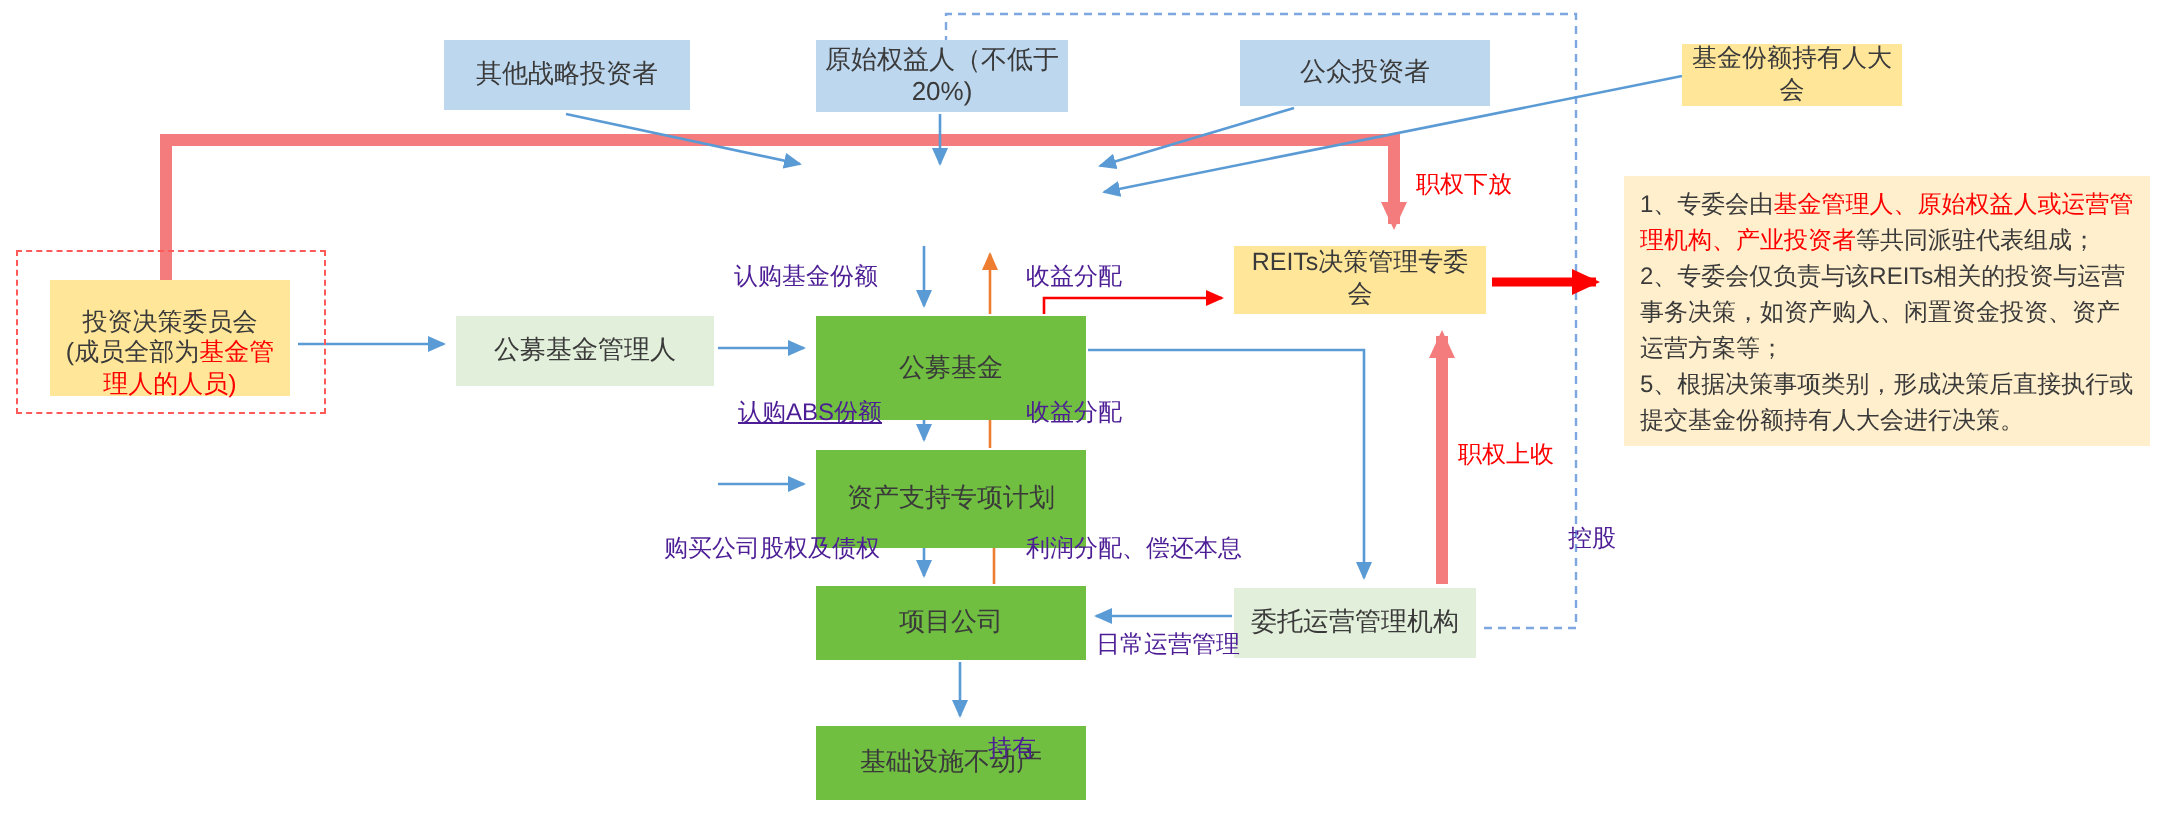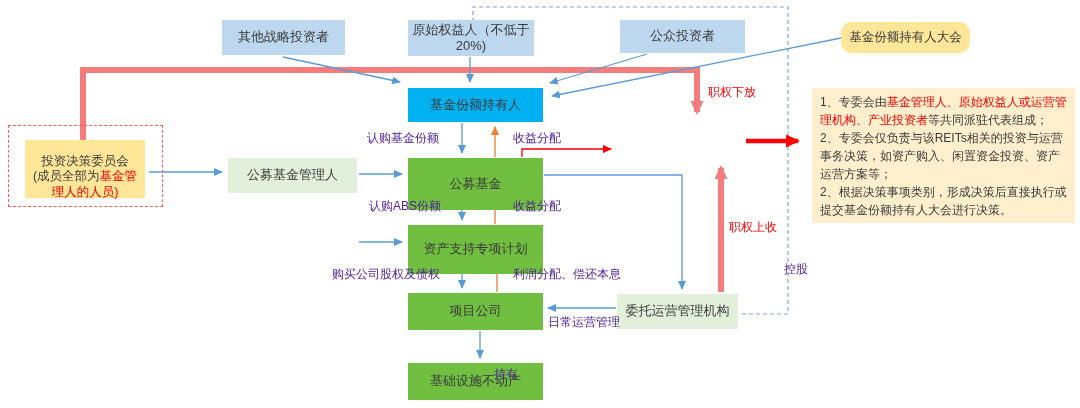--- a/index.html
+++ b/index.html
@@ -102,55 +102,55 @@
     <path d="M522,157 L522,149 L611,149" fill="none" stroke="#FF0000" stroke-width="1.3" marker-end="url(#aRed)"></path>
     <path d="M746,141 L798,141" fill="none" stroke="#FF0000" stroke-width="4.5" marker-end="url(#aRedBig)"></path>
   </svg>
 
   <div class="node lblue" style="left:222px;top:20px;width:123px;height:35px;">其他战略投资者</div>
 
   <div class="node lblue" style="left:408px;top:20px;width:126px;height:36px;">原始权益人（不低于20%)</div>
 
   <div class="node lblue" style="left:620px;top:20px;width:125px;height:33px;">公众投资者</div>
 
-  <div class="node yellow sm" style="left:841px;top:22px;width:129px;height:31px;border-radius:11px;">基金份额持有人大会</div>
+  <div class="node yellow sm" style="left:841px;top:22px;width:110px;height:31px;">基金份额持有人大会</div>
 
   <div class="dashed-red" style="left:8px;top:125px;width:155px;height:82px;"></div>
   <div class="node yellow ic-box" style="left:25px;top:140px;width:120px;height:58px;">
     <span style="display:block;margin-top:16px;">投资决策委员会</span>
     <span style="display:block;">
       <span>(成员全部为</span><span class="red-text">基金管理人的人员</span><span class="red-text">)</span>
     </span>
   </div>
 
-  <div class="node cyan" style="left:408px;top:88px;width:135px;height:34px;">基金份额持有人</div>
 
   <div class="node lgreen" style="left:228px;top:158px;width:129px;height:35px;">公募基金管理人</div>
 
   <div class="node green" style="left:408px;top:158px;width:135px;height:52px;">公募基金</div>
 
 
   <div class="node green" style="left:408px;top:225px;width:135px;height:49px;">资产支持专项计划</div>
 
   <div class="node green" style="left:408px;top:293px;width:135px;height:37px;">项目公司</div>
 
   <div class="node green" style="left:408px;top:363px;width:135px;height:37px;">基础设施不动产</div>
 
+  <div class="node yellow sm" style="left:617px;top:123px;width:126px;height:34px;">REITs决策管理专委会</div>
 
   <div class="node lgreen" style="left:617px;top:294px;width:121px;height:35px;">委托运营管理机构</div>
 
   <div class="note" style="left:812px;top:88px;width:263px;height:135px;">
     <p><span>1、专委会由</span><span class="red-text">基金管理人、原始权益人或运营管理机构、产业投资者</span><span>等共同派驻代表组成；</span></p>
     <p>2、专委会仅负责与该REITs相关的投资与运营事务决策，如资产购入、闲置资金投资、资产运营方案等；</p>
-    <p>2、根据决策事项类别，形成决策后直接执行或提交基金份额持有人大会进行决策。</p>
+    <p>5、根据决策事项类别，形成决策后直接执行或提交基金份额持有人大会进行决策。</p>
   </div>
 
   <span class="edge-label" style="left:367px;top:131px;">认购基金份额</span>
   <span class="edge-label" style="left:513px;top:131px;">收益分配</span>
-  <span class="edge-label" style="left:369px;top:199px;">认购ABS份额</span>
+  <span class="edge-label" style="left:369px;top:199px;text-decoration:underline;">认购ABS份额</span>
   <span class="edge-label" style="left:513px;top:199px;">收益分配</span>
   <span class="edge-label" style="left:332px;top:267px;">购买公司股权及债权</span>
   <span class="edge-label" style="left:513px;top:267px;">利润分配、偿还本息</span>
   <span class="edge-label" style="left:494px;top:337px;margin-top:30px;">持有</span>
   <span class="edge-label" style="left:548px;top:315px;">日常运营管理</span>
   <span class="edge-label red-text" style="left:708px;top:85px;">职权下放</span>
   <span class="edge-label red-text" style="left:729px;top:220px;">职权上收</span>
   <span class="edge-label" style="left:784px;top:262px;">控股</span>
 
 </div>

